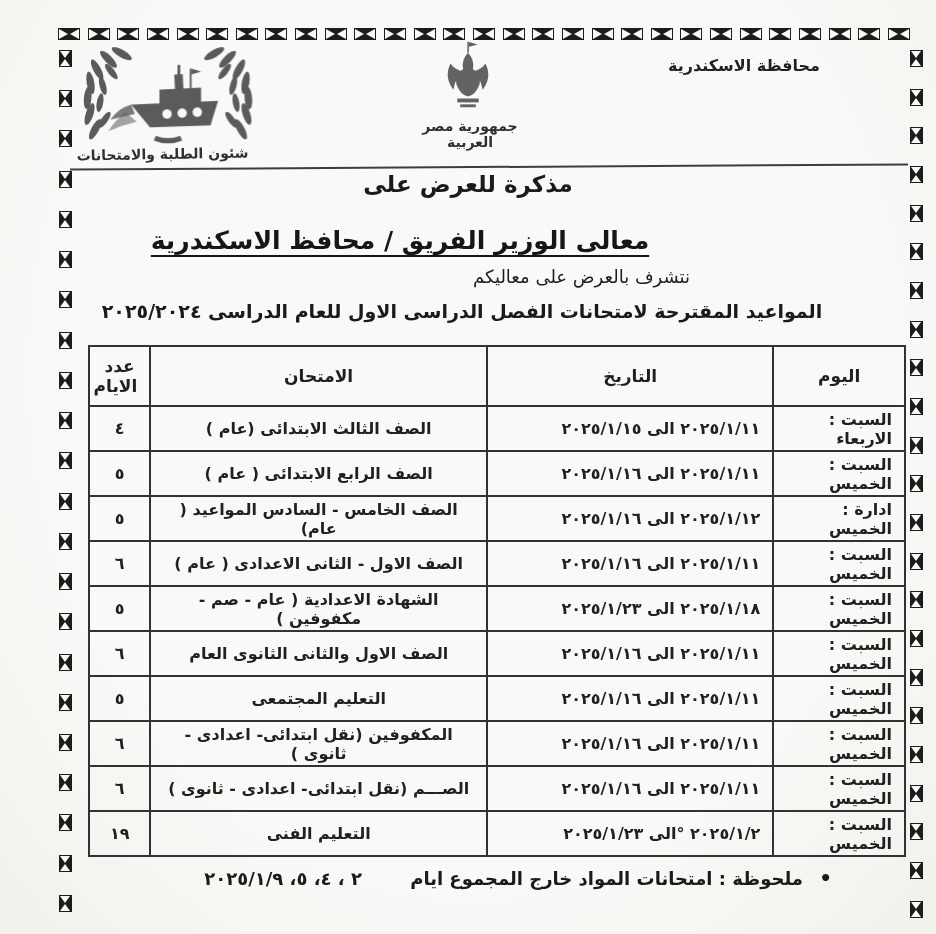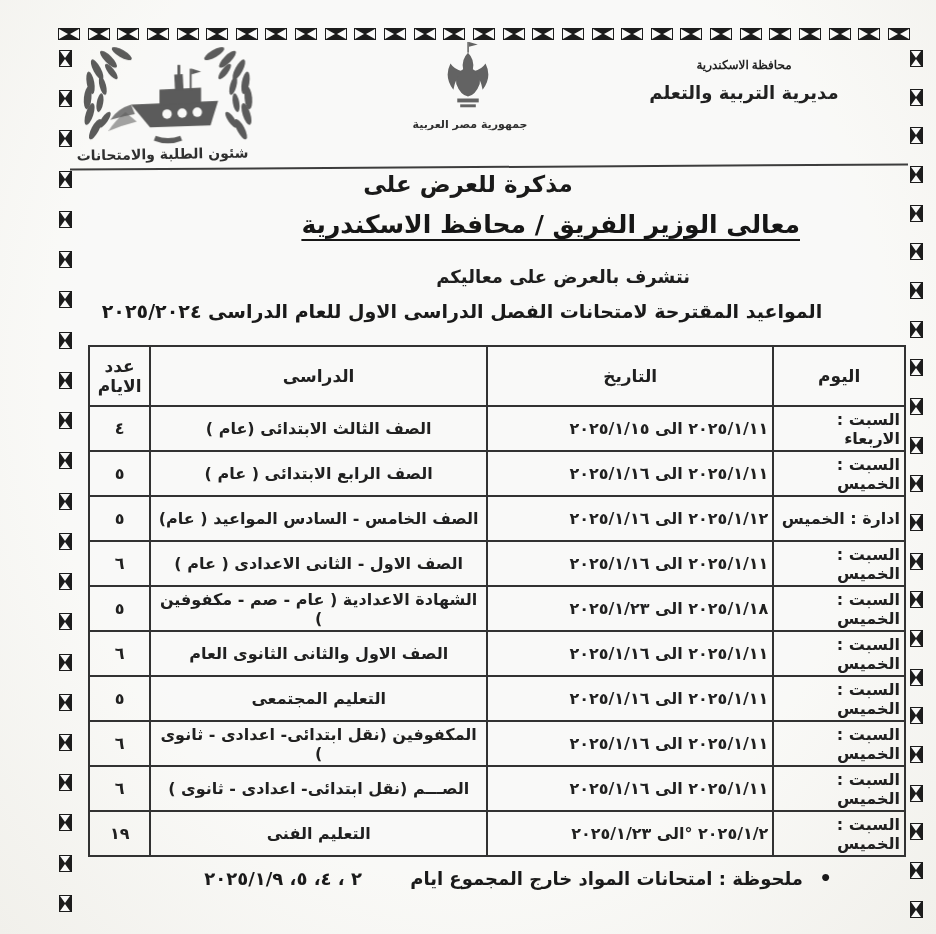--- a/index.html
+++ b/index.html
@@ -30,46 +30,46 @@
     border-left:5.5px solid transparent;border-right:5.5px solid transparent;border-top:7px solid #fcfcfa;}
   .bm-v::after{content:"";position:absolute;bottom:1px;left:1px;width:0;height:0;
     border-left:5.5px solid transparent;border-right:5.5px solid transparent;border-bottom:7px solid #fcfcfa;}
 
   
   .emblem-left{position:absolute;left:68px;top:46px;width:200px;height:104px;}
   .emblem-left-caption{position:absolute;left:55px;top:146px;width:215px;text-align:center;
     font-size:14px;font-weight:bold;color:#2c2c2c;transform:rotate(-1deg);}
   .emblem-center{position:absolute;left:420px;top:40px;width:100px;height:80px;}
   .emblem-center-caption{position:absolute;left:400px;top:118px;width:140px;text-align:center;
-    font-size:11px;font-weight:bold;letter-spacing:1px;color:#2c2c2c;}
+    font-size:14px;font-weight:bold;letter-spacing:1px;color:#2c2c2c;}
   .org-block{position:absolute;right:42px;top:52px;width:300px;text-align:center;
     direction:rtl;font-weight:bold;color:#1d1d1d;}
-  .org-block .l1{font-size:12px;line-height:27px;font-family:Liberation Serif, serif;}
+  .org-block .l1{font-size:16px;line-height:27px;}
   .org-block .l2{font-size:18px;line-height:27px;}
   .org-block .l3{font-size:18px;line-height:27px;}
   .org-block .l4{font-size:15px;line-height:26px;text-decoration:underline;}
 
   .header-rule{position:absolute;left:70px;top:166px;width:838px;border-top:2px solid #3a3a3a;
     transform:rotate(-0.35deg);}
 
   
   .memo-title{position:absolute;left:0;top:171px;width:936px;text-align:center;direction:rtl;
     font-size:23px;font-weight:bold;color:#161616;}
-  .addressee{position:absolute;left:0;top:210px;width:800px;direction:rtl;
+  .addressee{position:absolute;left:0;top:226px;width:800px;text-align:center;direction:rtl;
     font-size:25px;font-weight:bold;color:#111;text-decoration:underline;text-underline-offset:6px;}
   .salutation{position:absolute;right:246px;top:266px;direction:rtl;
-    font-size:18px;font-weight:bold;color:#1a1a1a;}
+    font-size:18px;font-weight:normal;color:#1a1a1a;}
   .subject{position:absolute;left:0;top:300px;width:924px;text-align:center;direction:rtl;
     font-size:19px;font-weight:bold;color:#151515;}
 
   
   .exam-table-wrap{position:absolute;left:88px;top:345px;width:818px;}
   table.exam{border-collapse:collapse;width:100%;table-layout:fixed;direction:rtl;
     font-weight:bold;color:#1c1c1c;}
-  table.exam th,table.exam td{border:2px solid #2e2e2e;padding:2px 4px;}
+  table.exam th,table.exam td{border:2px solid #2e2e2e;padding:2px 12px;}
   table.exam th{height:54px;font-size:17px;font-weight:bold;text-align:center;vertical-align:middle;}
   table.exam td{height:39px;font-size:16px;vertical-align:middle;}
   .col-day{width:131px;margin-top:44px;}
   .col-date{width:285px;}
   .col-exam{width:335px;}
   .col-days{width:61px;}
   td.col-day{text-align:right;padding-right:8px;font-size:15.5px;}
   td.col-date{text-align:right;letter-spacing:0.5px;margin-left:16px;}
   td.col-exam{text-align:center;font-size:15.5px;}
   td.col-days{text-align:center;font-size:16px;}
@@ -231,21 +231,20 @@
         <path d="M58 24 q7 14 -3 27 q-2-12 -9-19 q8-2 12-8 z"></path>
         <rect x="29" y="60" width="22" height="4"></rect>
         <rect x="32" y="66" width="16" height="3"></rect>
       </g>
     </svg>
   </div>
   <div class="emblem-center-caption">جمهورية مصر العربية</div>
 
   <div class="org-block">
     <div class="l1">محافظة الاسكندرية</div>
-    <div class="l2">مديرية التربية والتعلم</div>
   </div>
 
   <div class="header-rule"></div>
 
   <div class="memo-title">مذكرة للعرض على</div>
   <div class="addressee">معالى الوزير الفريق / محافظ الاسكندرية</div>
   <div class="salutation">نتشرف بالعرض على معاليكم</div>
   <div class="subject">المواعيد المقترحة لامتحانات الفصل الدراسى الاول للعام الدراسى ٢٠٢٥/٢٠٢٤</div>
 
   <div class="exam-table-wrap">
@@ -253,21 +252,21 @@
       <colgroup>
         <col class="col-day">
           <col class="col-date">
           <col class="col-exam">
           <col class="col-days">
       </colgroup>
       <thead>
         <tr>
           <th>اليوم</th>
           <th>التاريخ</th>
-          <th>الدراسى</th>
+          <th>الامتحان</th>
           <th>عدد الايام</th>
         </tr>
       </thead>
       <tbody>
           <tr>
             <td class="col-day">السبت : الاربعاء</td>
             <td class="col-date">٢٠٢٥/١/١١ الى ٢٠٢٥/١/١٥</td>
             <td class="col-exam">الصف الثالث الابتدائى (عام )</td>
             <td class="col-days">٤</td>
           </tr>

